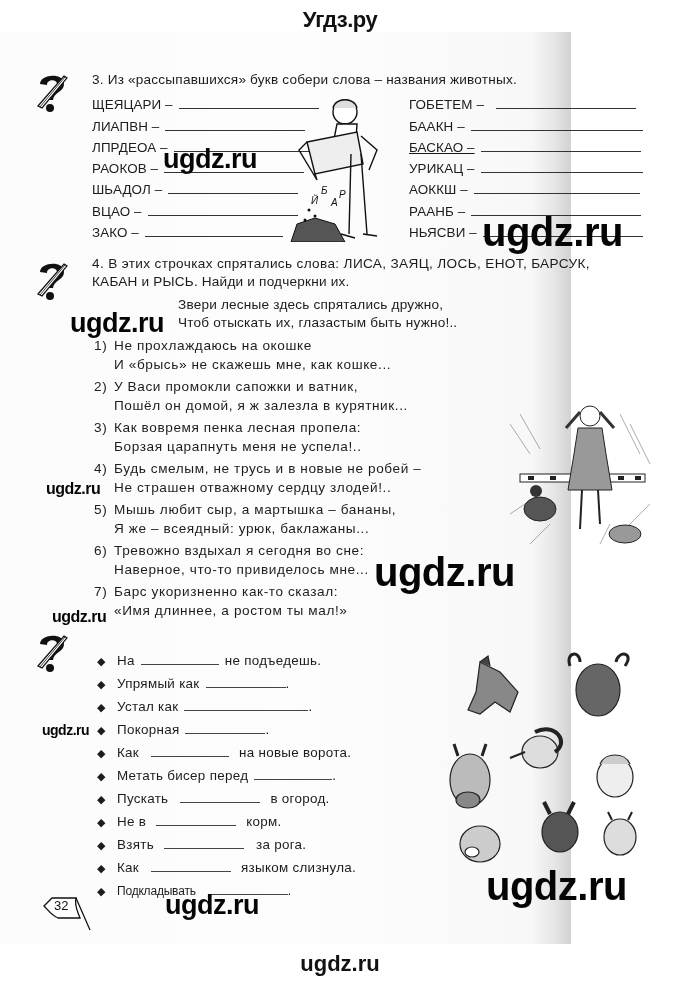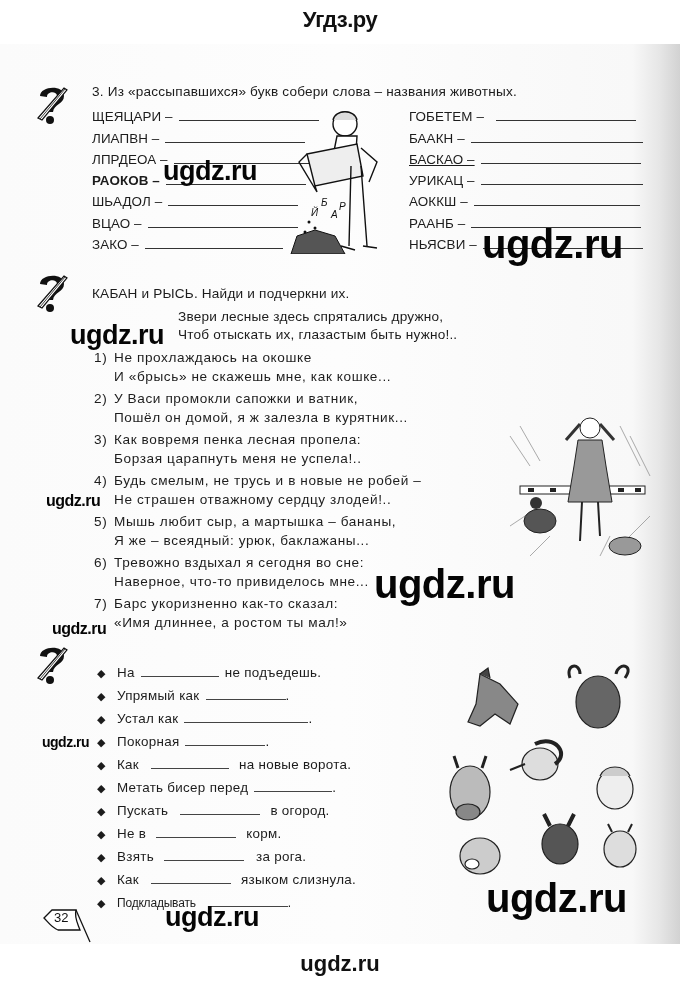--- a/index.html
+++ b/index.html
@@ -7,21 +7,21 @@
     body { position: relative; font-family: "Liberation Sans", sans-serif; color: #1a1a1a; }
 
     .site-header {
       position: absolute; left: 0; top: 4px; width: 680px; height: 32px;
       background: #fff; text-align: center;
       font-family: "Liberation Sans", sans-serif; font-weight: bold;
       font-size: 22px; line-height: 32px; color: #111;
       letter-spacing: -0.5px;
     }
     .page {
-      position: absolute; left: 0; top: 44px; width: 680px; height: 912px;
+      position: absolute; left: 0; top: 32px; width: 571px; height: 912px;
       background: linear-gradient(90deg, #fbfbfb 0%, #fdfdfd 50%, #f8f8f8 93%, #e6e6e6 97%, #d2d2d2 100%);
     }
     .site-footer {
       position: absolute; left: 0; top: 944px; width: 680px; height: 40px;
       background: #fff; text-align: center;
       font-weight: bold; font-size: 22px; line-height: 40px; color: #111;
     }
 
     .abs { position: absolute; }
     .txt { font-size: 13.6px; line-height: 16px; white-space: nowrap; color: #1c1c1c; letter-spacing: 0.2px; }
@@ -68,21 +68,21 @@
       <span class="line" style="width:140px"></span>
     </div>
   <div class="word-row" style="left:92px; top:82px;">
       <span class="w">ЛИАПВН –</span>
       <span class="line" style="width:140px"></span>
     </div>
   <div class="word-row" style="left:92px; top:103px;">
       <span class="w">ЛПРДЕОА –</span>
       <span class="line" style="width:138px"></span>
     </div>
-  <div class="word-row" style="left:92px; top:124px;font-weight:bold;">
+  <div class="word-row" style="left:92px; top:124px;">
       <span class="w">РАОКОВ –</span>
       <span class="line" style="width:140px"></span>
     </div>
   <div class="word-row" style="left:92px; top:145px;">
       <span class="w">ШЬАДОЛ –</span>
       <span class="line" style="width:130px"></span>
     </div>
   <div class="word-row" style="left:92px; top:167px;">
       <span class="w">ВЦАО –</span>
       <span class="line" style="width:150px"></span>
@@ -146,20 +146,21 @@
 
   <div class="wm wm-lg" style="left:482px; top:178px;">ugdz.ru</div>
   <div class="wm wm-md" style="left:163px; top:112px;">ugdz.ru</div>
 
   <svg class="q-icon" style="left:34px; top:226px;" viewBox="0 0 36 46">
     <path d="M6 14 C6 4 30 2 30 14 C30 22 20 22 19 30 L13 30 C13 20 23 19 23 14 C23 9 13 9 13 15 Z" fill="#111"></path>
     <circle cx="16" cy="38" r="4" fill="#111"></circle>
     <path d="M4 36 L30 6 L33 8 L8 38 Z" fill="#fff" stroke="#111" stroke-width="1.2"></path>
     <line x1="6" y1="37" x2="31" y2="7" stroke="#111" stroke-width="0.8"></line>
   </svg>
+  <div class="abs txt" style="left:92px; top:224px; letter-spacing:0.35px;">4. В этих строчках спрятались слова: ЛИСА, ЗАЯЦ, ЛОСЬ, ЕНОТ, БАРСУК,</div>
   <div class="abs txt" style="left:92px; top:242px;">КАБАН и РЫСЬ. Найди и подчеркни их.</div>
 
   <div class="abs txt" style="left:178px; top:265px;">Звери лесные здесь спрятались дружно,</div>
   <div class="abs txt" style="left:178px; top:283px;">Чтоб отыскать их, глазастым быть нужно!..</div>
   <div class="wm wm-md" style="left:70px; top:276px;">ugdz.ru</div>
 
   <div class="poem" style="left:94px; top:304px;">
     <div><span class="num">1)</span><span>Не прохлаждаюсь на окошке</span></div>
     <div class="l2">И «брысь» не скажешь мне, как кошке...</div>
   </div>

